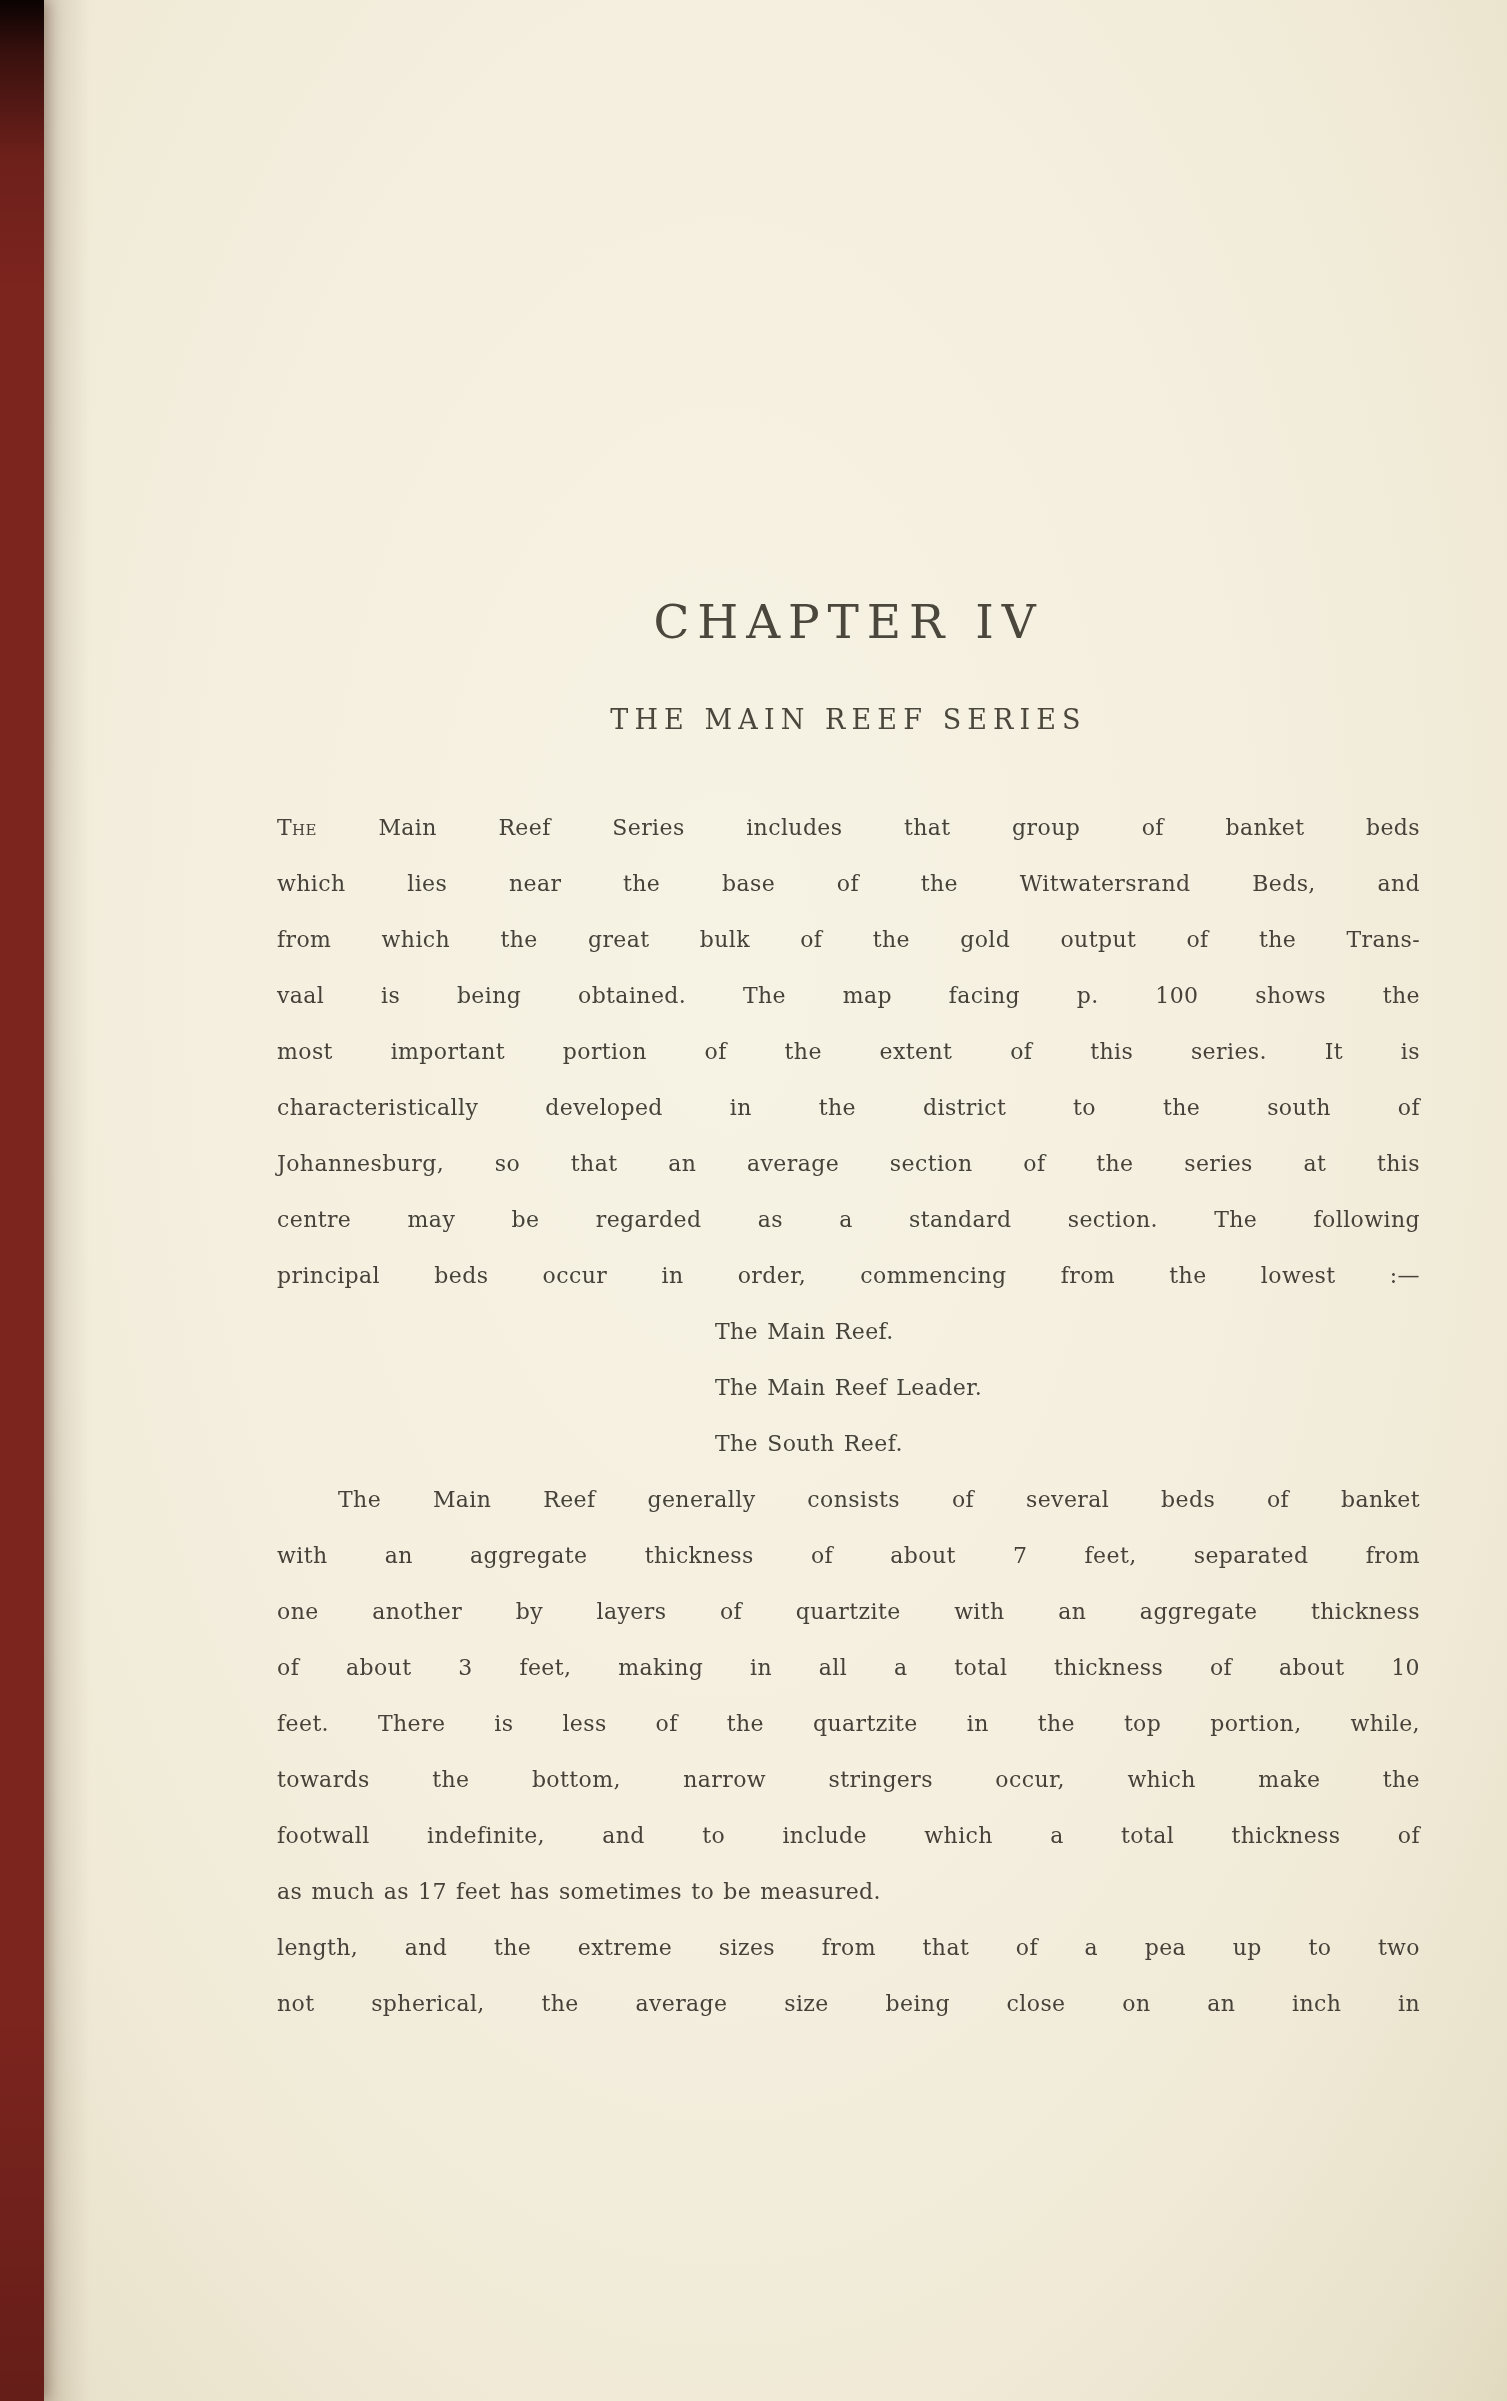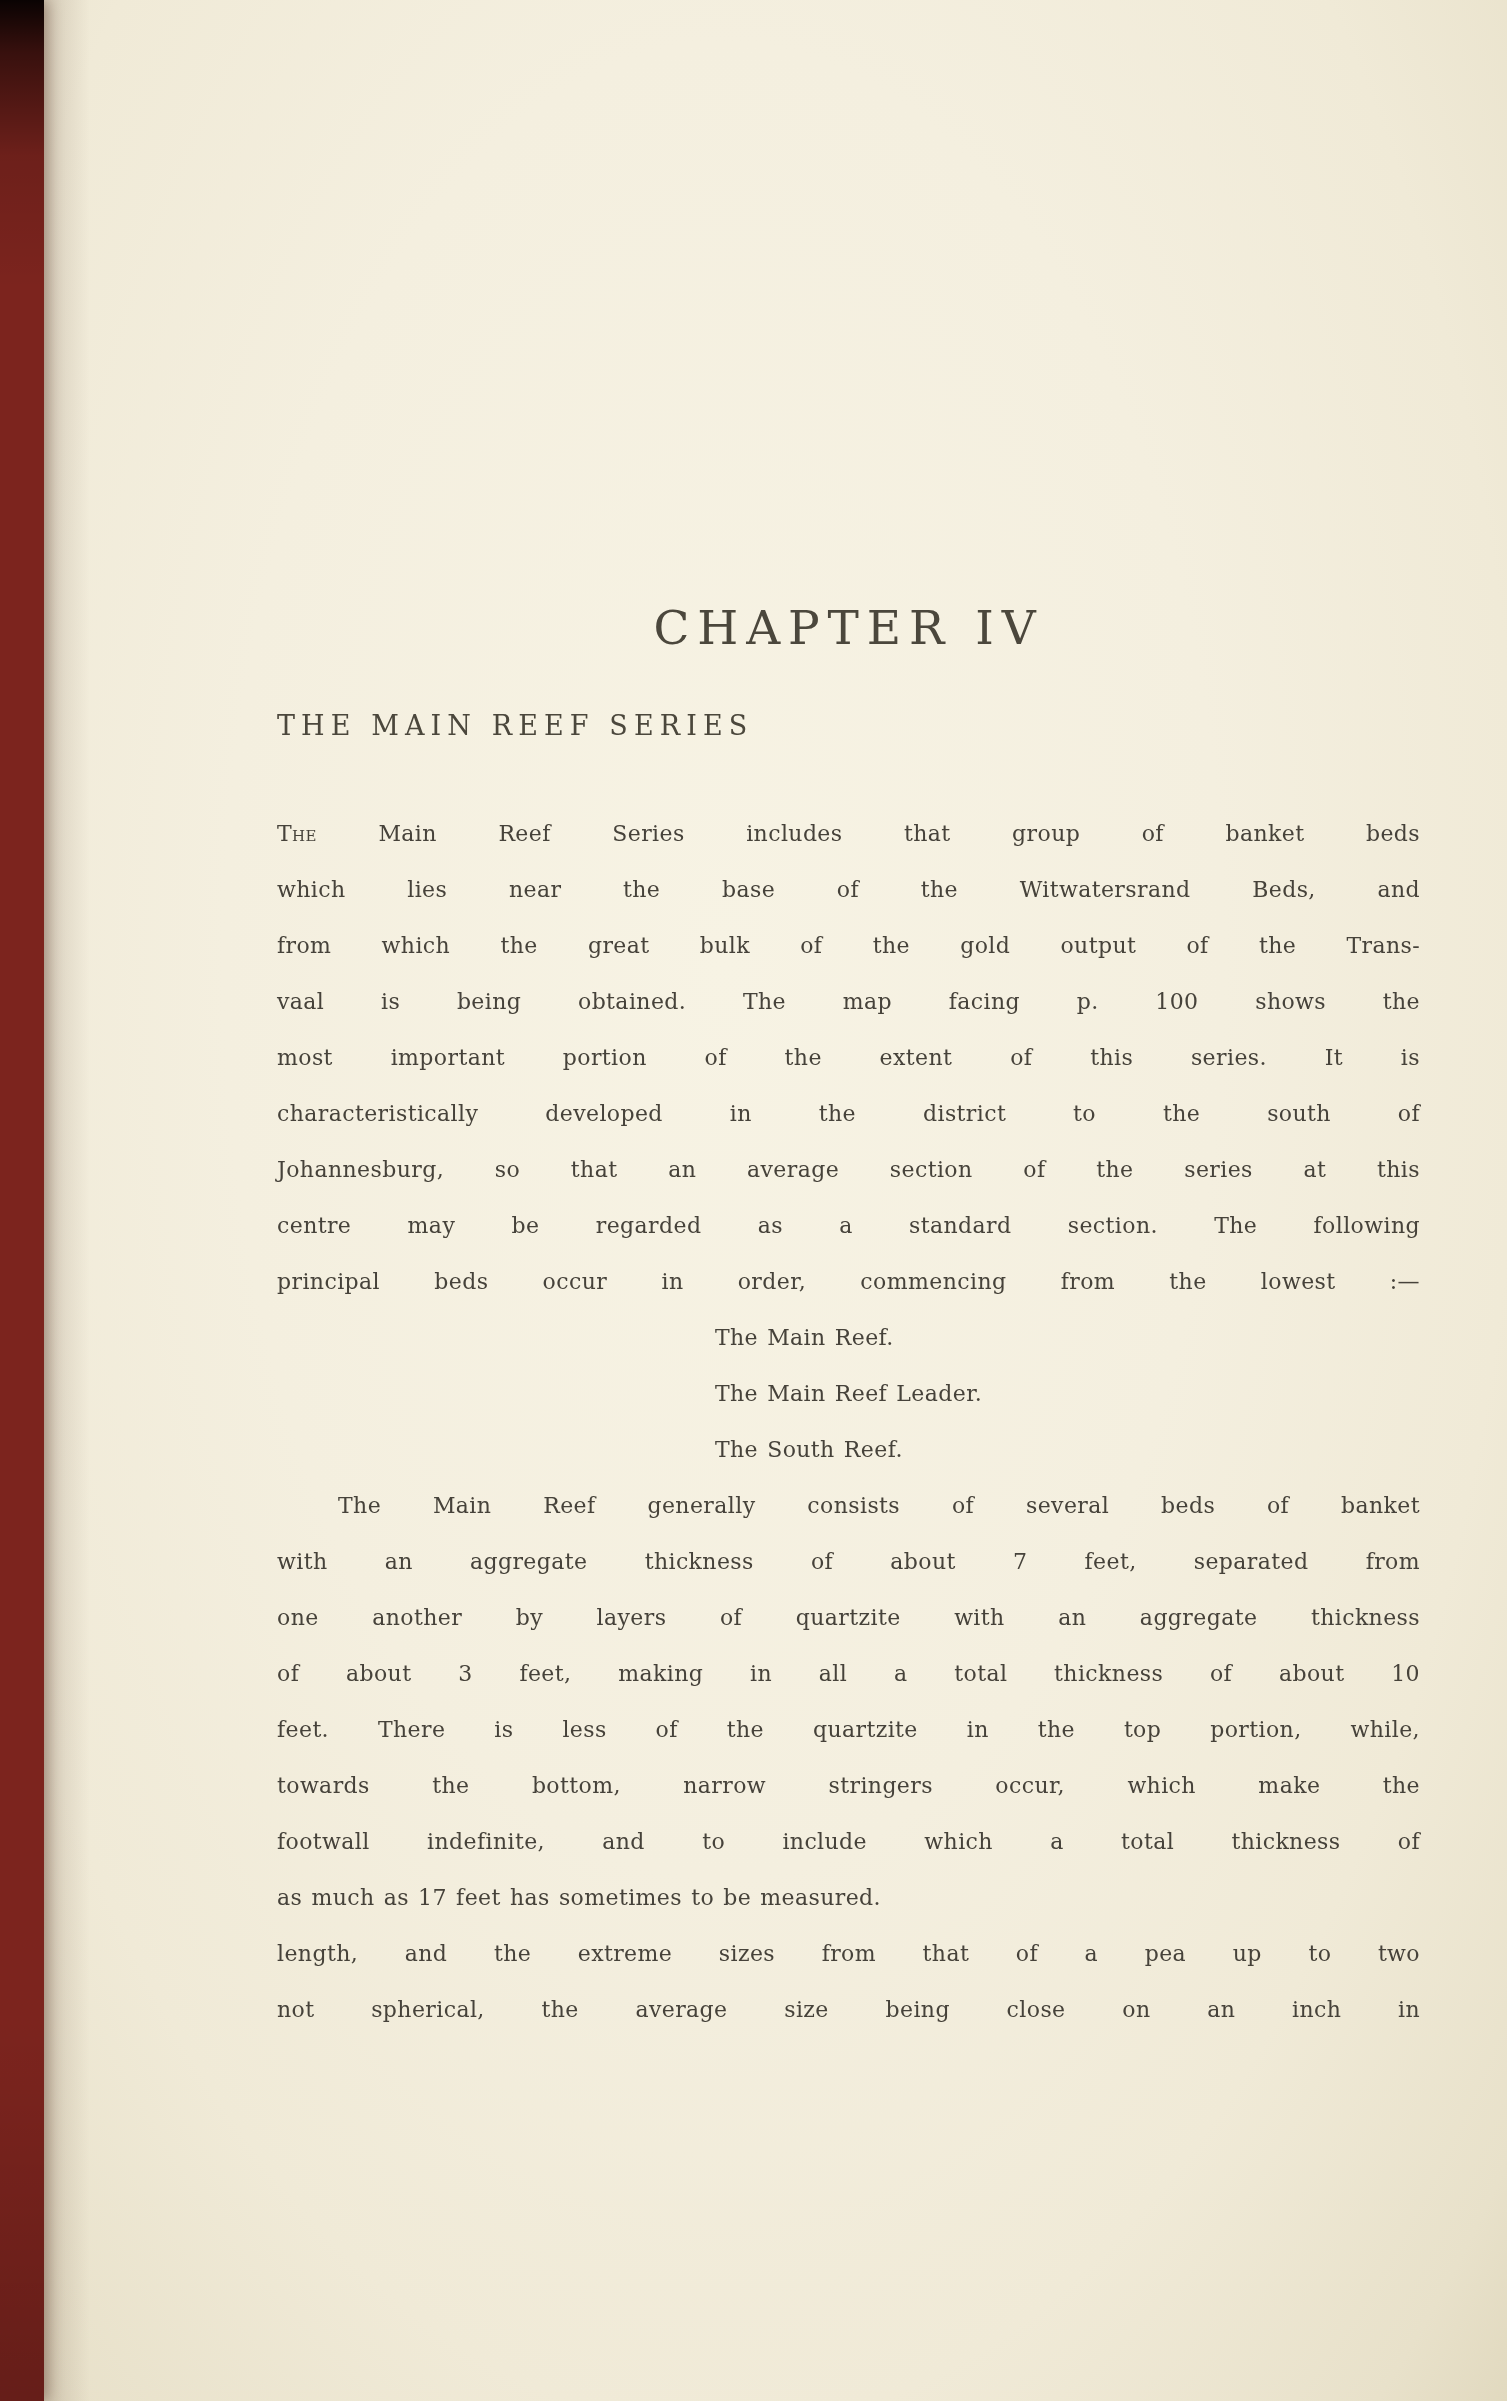--- a/index.html
+++ b/index.html
@@ -42,35 +42,35 @@
     position: absolute;
     left: 44px;
     top: 0;
     width: 46px;
     height: 100%;
     background: linear-gradient(to right, rgba(74, 44, 28, 0.16), rgba(74, 44, 28, 0));
   }
   .content {
     position: absolute;
     left: 277px;
-    top: 16px;
+    top: 10px;
     width: 1143px;
     padding-top: 588px;
   }
   .chapter {
     text-align: center;
     font-size: 47px;
     line-height: 1;
     letter-spacing: 7.9px;
     font-weight: 400;
     color: #4b473c;
     margin: 0 0 61px 0;
   }
   .section {
-    text-align: left;
+    text-align: center;
     font-size: 27px;
     line-height: 1;
     letter-spacing: 6.1px;
     font-weight: 400;
     color: #4b473c;
     margin: 0 0 67px 0;
   }
   .para { margin: 0; }
   .line {
     font-size: 22px;

